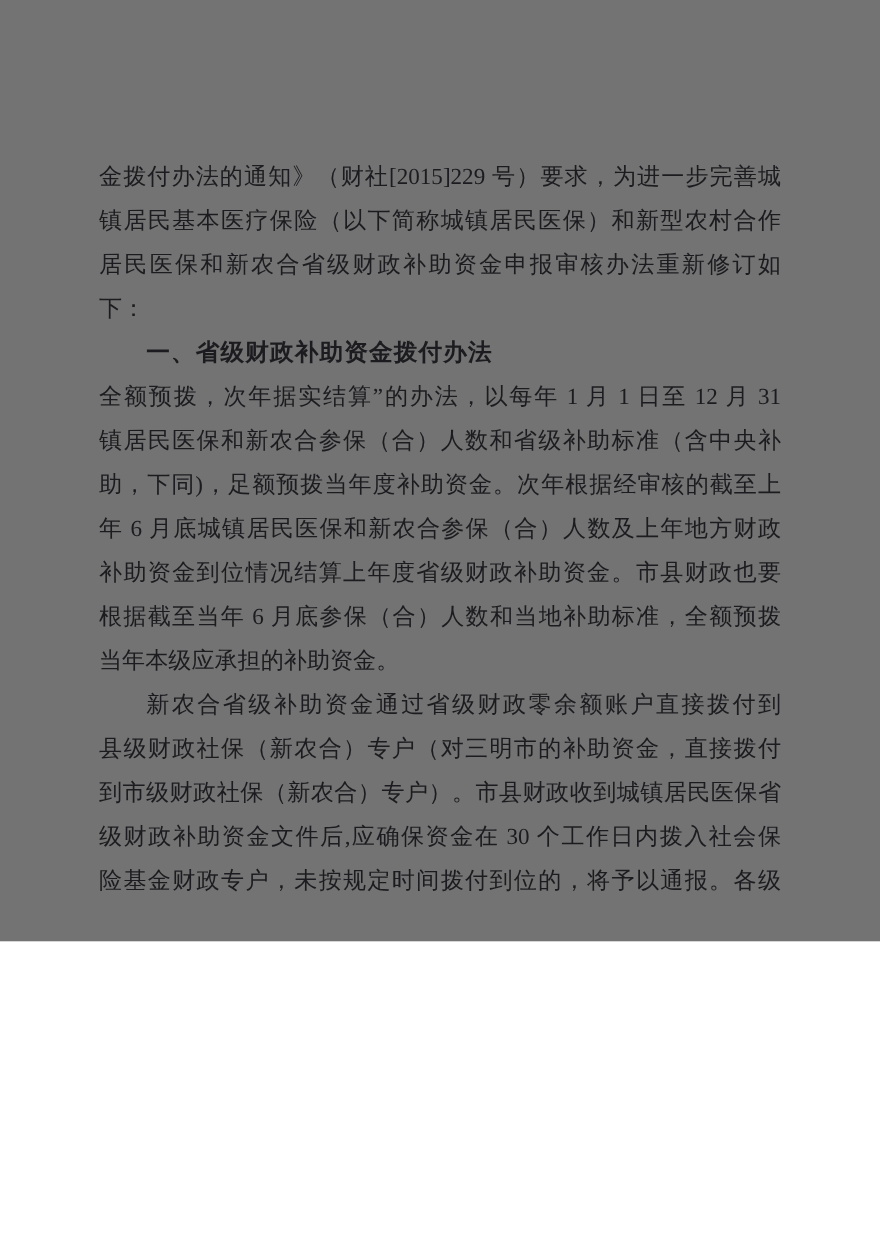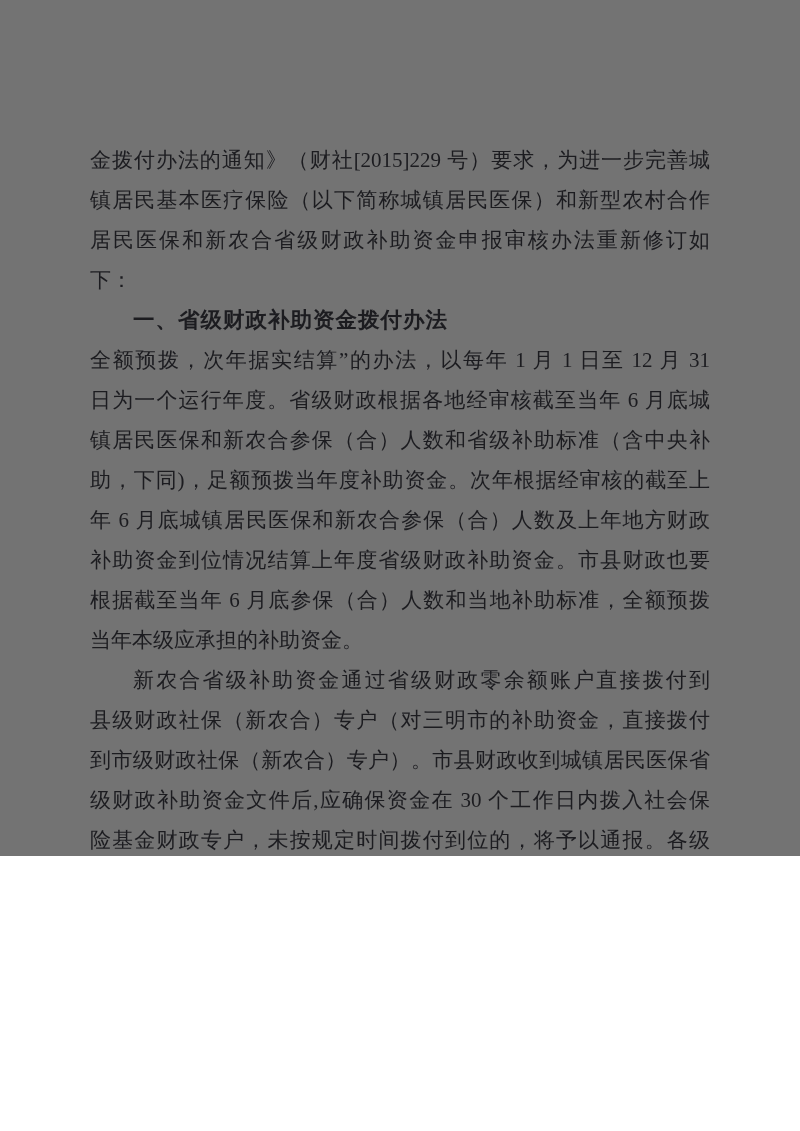--- a/index.html
+++ b/index.html
@@ -62,21 +62,20 @@
 <body>
 
 <div class="page">
   <div class="doc-body" id="doc-lines">
       <div class="line">金拨付办法的通知》（财社[2015]229 号）要求，为进一步完善城</div>
       <div class="line">镇居民基本医疗保险（以下简称城镇居民医保）和新型农村合作</div>
       <div class="line">居民医保和新农合省级财政补助资金申报审核办法重新修订如</div>
       <div class="line no-fill">下：</div>
       <div class="line heading indent no-fill">一、省级财政补助资金拨付办法</div>
       <div class="line">全额预拨，次年据实结算”的办法，以每年 1 月 1 日至 12 月 31</div>
-      <div class="line">日为一个运行年度。省级财政根据各地经审核截至当年 6 月底城</div>
       <div class="line">镇居民医保和新农合参保（合）人数和省级补助标准（含中央补</div>
       <div class="line">助，下同)，足额预拨当年度补助资金。次年根据经审核的截至上</div>
       <div class="line">年 6 月底城镇居民医保和新农合参保（合）人数及上年地方财政</div>
       <div class="line">补助资金到位情况结算上年度省级财政补助资金。市县财政也要</div>
       <div class="line">根据截至当年 6 月底参保（合）人数和当地补助标准，全额预拨</div>
       <div class="line no-fill">当年本级应承担的补助资金。</div>
       <div class="line indent">新农合省级补助资金通过省级财政零余额账户直接拨付到</div>
       <div class="line">县级财政社保（新农合）专户（对三明市的补助资金，直接拨付</div>
       <div class="line">到市级财政社保（新农合）专户）。市县财政收到城镇居民医保省</div>
       <div class="line">级财政补助资金文件后,应确保资金在 30 个工作日内拨入社会保</div>

